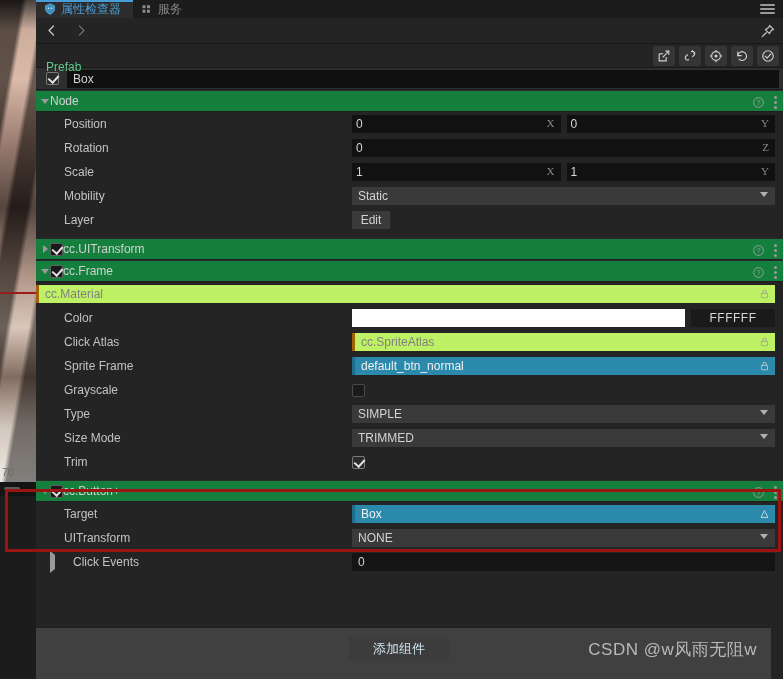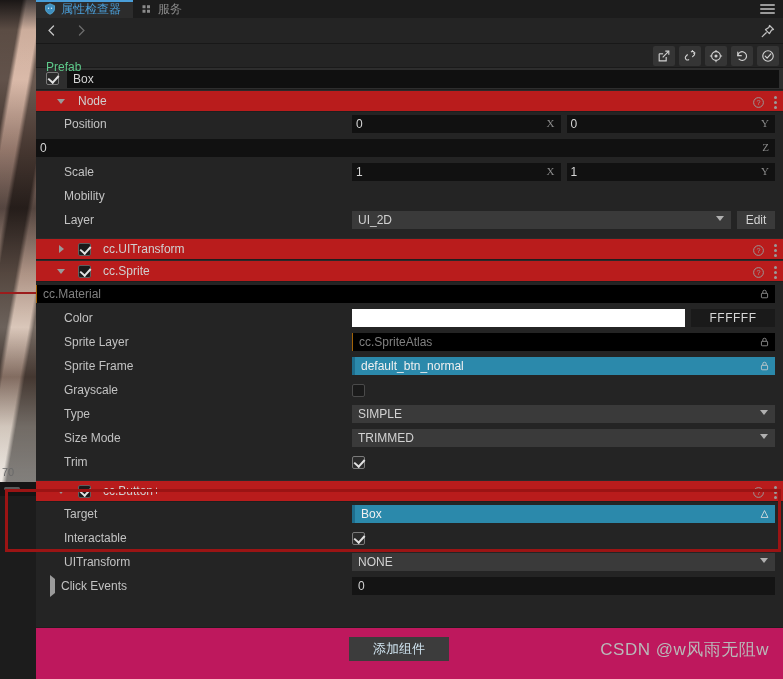--- a/index.html
+++ b/index.html
@@ -122,40 +122,40 @@
   }
   .cb.on::after {
     content:""; position:absolute; left:3px; top:0px; width:5px; height:8px;
     border: solid #e2e2e2; border-width: 0 2px 2px 0; transform: rotate(42deg);
   }
   .cb.light { background:#2a2a2a; border-color:#7a7a7a; }
   .cb.dark-empty { background:#1a1a1a; border:1px solid #4a4a4a; }
 
   
   .sec {
-    height: 22px; background: #b91c1c; display:flex; align-items:center;
-    gap: 12px; padding-left: 20px; position: relative;
+    height: 22px; background: #15803d; display:flex; align-items:center;
+    gap: 0; padding-left: 4px; position: relative;
     border-top: 1px solid #2a2a2a; border-bottom: 1px solid #1e1e1e;
   }
   .sec .chev { width: 10px; flex:0 0 10px; display:flex; align-items:center; justify-content:center; cursor:pointer;}
   .sec-title { font-size: 12px; color: #d0d0d0; }
   .sec-right { position:absolute; right: 6px; top:0; height:22px; display:flex; align-items:center; gap:8px; }
   .help-ic { cursor:pointer; }
   .kebab { width: 4px; cursor:pointer; display:flex; flex-direction:column; gap:2px; align-items:center; }
   .kebab i { width:3px; height:3px; border-radius:50%; background:#9a9a9a; display:block; }
 
   
   .row {
     height: 24px; display:flex; align-items:center; position: relative;
   }
   .lbl {
     width: 316px; flex:0 0 316px; padding-left: 28px;
     font-size: 12px; color: #c2c2c2;
   }
-  .lbl.sub { padding-left: 14px; display:flex; align-items:center; gap:6px; }
+  .lbl.sub { padding-left: 14px; display:flex; align-items:center; gap:18px; }
   .fields { flex: 1; display:flex; gap: 6px; padding-right: 8px; }
 
   .num {
     flex:1; height: 18px; background: #111111; position: relative;
     display:flex; align-items:center; padding: 0 4px;
   }
   .num .v { font-size: 12px; color: #d6d6d6; }
   .num .axis {
     position:absolute; right: 6px; top: 2px;
     font-size: 11px; color: #8a8a8a; font-family:"Liberation Serif", serif;
@@ -170,23 +170,23 @@
     position:absolute; right: 7px; top: 5px;
     width: 0;height:0;border-left:4px solid transparent;border-right:4px solid transparent;
     border-top: 5px solid #b0b0b0;
   }
   .editbtn {
     width: 38px; height: 18px; background: #3a3a3a; font-size: 12px; color:#d2d2d2;
     display:flex; align-items:center; justify-content:center; cursor:pointer; flex:0 0 38px;
   }
 
   .assetfield {
-    flex:1; height: 18px; background: #000000; position:relative;
+    flex:1; height: 18px; background: #bef264; position:relative;
     display:flex; align-items:center; padding: 0 6px;
-    border-left: 1px solid #a16207;
+    border-left: 3px solid #a16207;
   }
   .assetfield .v { font-size: 12px; color: #808080; }
   .assetfield.filled { background: #2b89ab; border-left: 3px solid #1e6d8c; }
   .assetfield.filled .v { color: #f0f0f0; }
   .lockic { position:absolute; right:5px; top:3px; }
 
   .swatch {
     flex: 1; height: 18px; background: #ffffff; border-bottom: 2px solid #ffffff; cursor:pointer;
   }
   .hexbox {
@@ -211,21 +211,21 @@
   }
 
   
   .redbox {
     position: absolute; left: 5px; top: 489px; width: 776px; height: 63px;
     border: 3px solid #9b1414; pointer-events: none; z-index: 20;
   }
 
   
   .footer {
-    position:absolute; left:36px; right:0; bottom:0; height: 52px; background:#be185d;
+    position:absolute; left:36px; right:12px; bottom:0; height: 52px; background:#404040;
     border-top: 1px solid #1e1e1e;
   }
   .addbtn {
     position:absolute; left: 313px; top: 9px; width: 100px; height: 24px;
     background: #3c3c3c; color: #cfe3ef; font-size: 13px;
     display:flex; align-items:center; justify-content:center; cursor:pointer;
   }
   .watermark {
     position:absolute; right: 14px; top: 10px;
     font-size: 17px; color: #b9b9b9; letter-spacing: .5px;
@@ -359,20 +359,21 @@
           <span class="axis">X</span>
         </div>
         <div class="num">
           <span class="v">0</span>
           <span class="axis">Y</span>
         </div>
       </div>
     </div>
 
     <div class="row">
+      <div class="lbl">Rotation</div>
       <div class="fields">
         <div class="num">
           <span class="v">0</span>
           <span class="axis">Z</span>
         </div>
       </div>
     </div>
 
     <div class="row">
       <div class="lbl">Scale</div>
@@ -383,29 +384,31 @@
         </div>
         <div class="num">
           <span class="v">1</span>
           <span class="axis">Y</span>
         </div>
       </div>
     </div>
 
     <div class="row">
       <div class="lbl">Mobility</div>
+      <div class="fields">
+        <div class="sel">
+          <span class="v">Static</span>
+          <span class="car"></span>
+        </div>
+      </div>
     </div>
 
     <div class="row">
       <div class="lbl">Layer</div>
       <div class="fields">
-        <div class="sel">
-          <span class="v">UI_2D</span>
-          <span class="car"></span>
-        </div>
         <div class="editbtn">Edit</div>
       </div>
     </div>
 
     <div style="height:6px"></div>
 
     <div class="sec">
       <span class="chev">
           <i class="tri"></i>
         </span>
@@ -422,21 +425,21 @@
             <i></i>
           </span>
       </span>
     </div>
 
     <div class="sec">
       <span class="chev">
           <i class="tri-d"></i>
         </span>
       <div class="cb on"></div>
-      <span class="sec-title">cc.Sprite</span>
+      <span class="sec-title">cc.Frame</span>
       <span class="sec-right">
         <svg class="help-ic" width="13" height="13" viewBox="0 0 16 16">
           <circle cx="8" cy="8" r="6" fill="none" stroke="#9a9a9a" stroke-width="1.2"></circle>
           <text x="8" y="11.5" font-size="9" fill="#9a9a9a" text-anchor="middle" font-family="Liberation Sans">?</text>
         </svg>
         <span class="kebab">
             <i></i>
             <i></i>
             <i></i>
           </span>
@@ -457,21 +460,21 @@
 
     <div class="row">
       <div class="lbl">Color</div>
       <div class="fields">
         <div class="swatch"></div>
         <div class="hexbox">FFFFFF</div>
       </div>
     </div>
 
     <div class="row">
-      <div class="lbl">Sprite Layer</div>
+      <div class="lbl">Click Atlas</div>
       <div class="fields">
         <div class="assetfield">
           <span class="v">cc.SpriteAtlas</span>
           <svg class="lockic" width="11" height="12" viewBox="0 0 16 16">
             <rect x="3.5" y="7" width="9" height="6.5" rx="1" fill="none" stroke="#9a9a9a" stroke-width="1.2"></rect>
             <path d="M5.5 7 V5 A2.5 2.5 0 0 1 10.5 5 V7" fill="none" stroke="#9a9a9a" stroke-width="1.2"></path>
           </svg>
         </div>
       </div>
     </div>
@@ -553,28 +556,20 @@
       <div class="fields">
         <div class="assetfield filled">
           <span class="v">Box</span>
           <svg class="lockic" width="11" height="12" viewBox="0 0 16 16">
             <path d="M8 3 L13 13 H3 Z" fill="none" stroke="#e2e2e2" stroke-width="1.2"></path>
           </svg>
         </div>
       </div>
     </div>
 
-    <div class="row">
-      <div class="lbl">Interactable</div>
-      <div class="fields">
-        <div class="cbcell">
-          <div class="cb on light"></div>
-        </div>
-      </div>
-    </div>
 
     <div class="row">
       <div class="lbl">UITransform</div>
       <div class="fields">
         <div class="sel">
           <span class="v">NONE</span>
           <span class="car"></span>
         </div>
       </div>
     </div>

